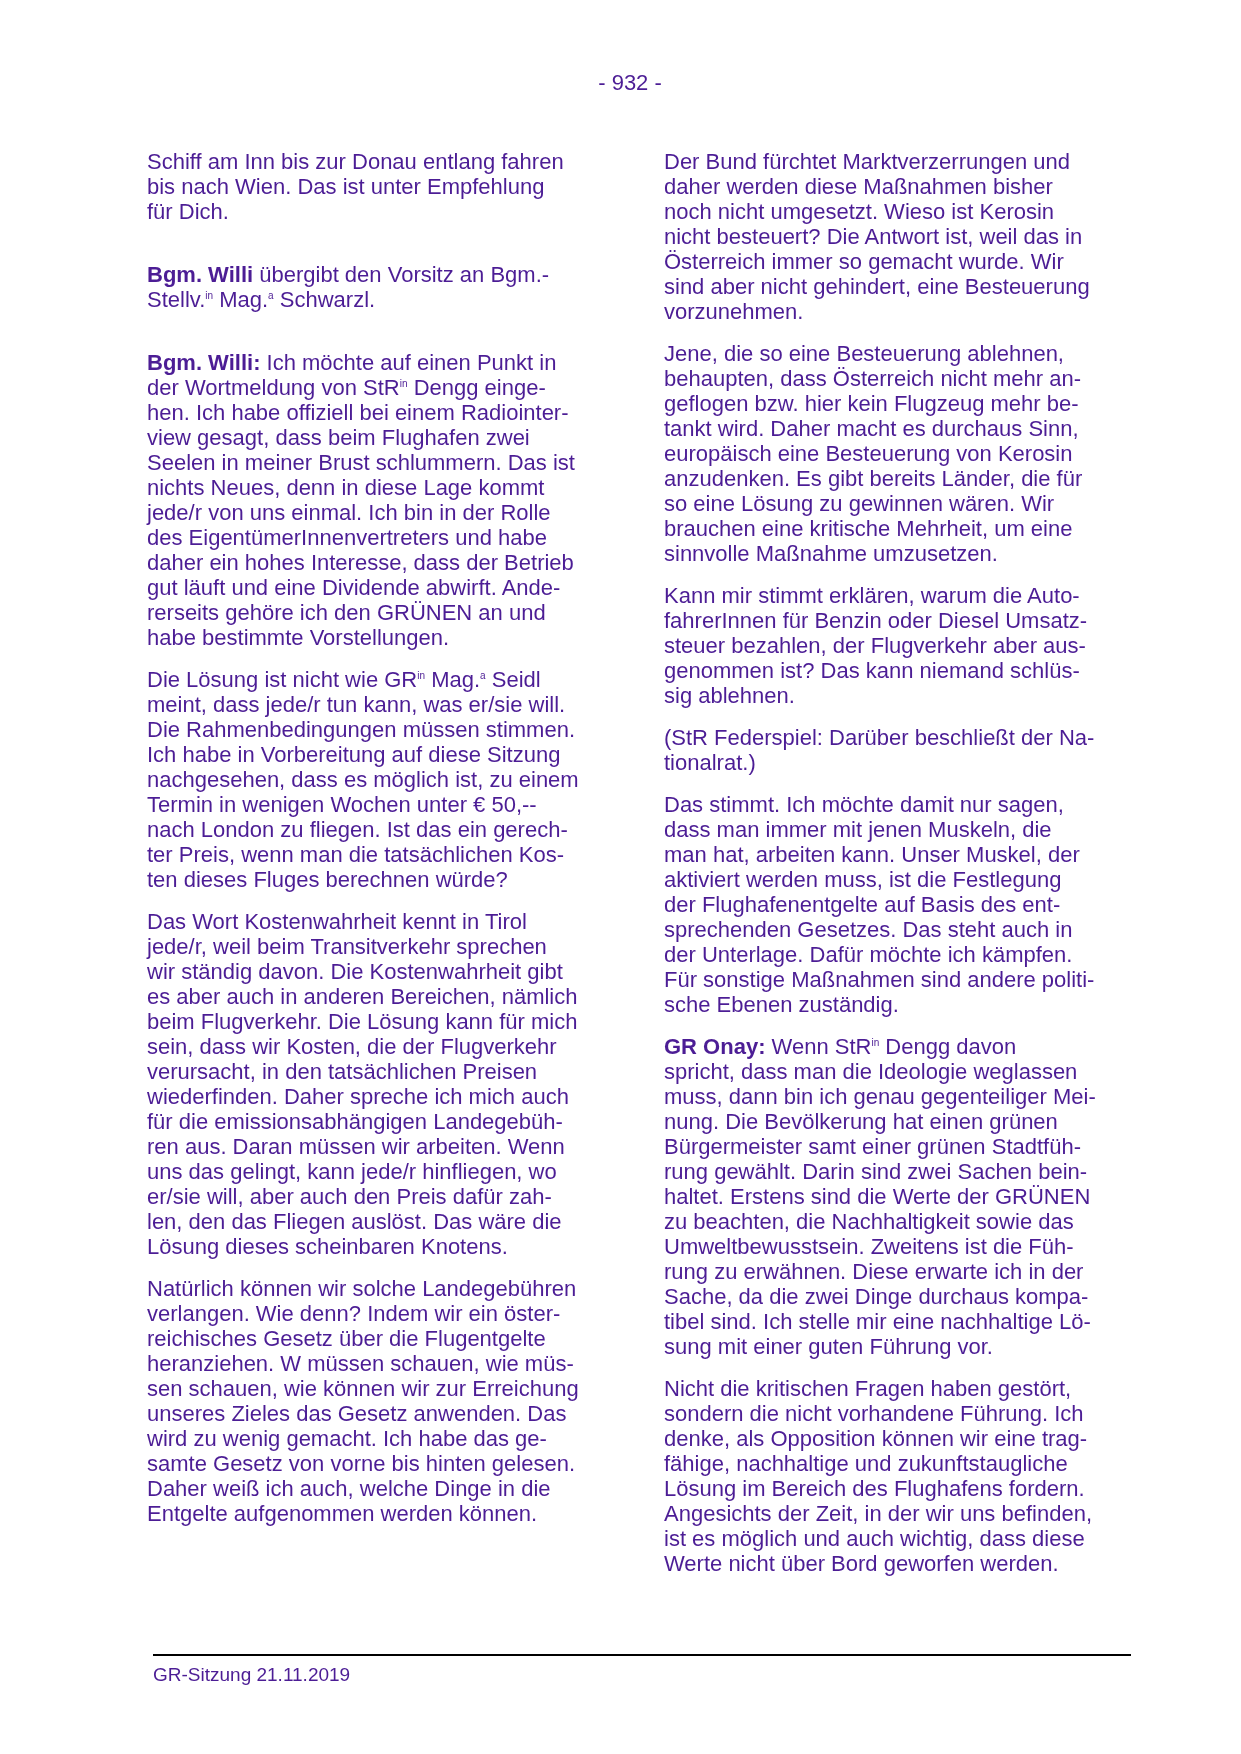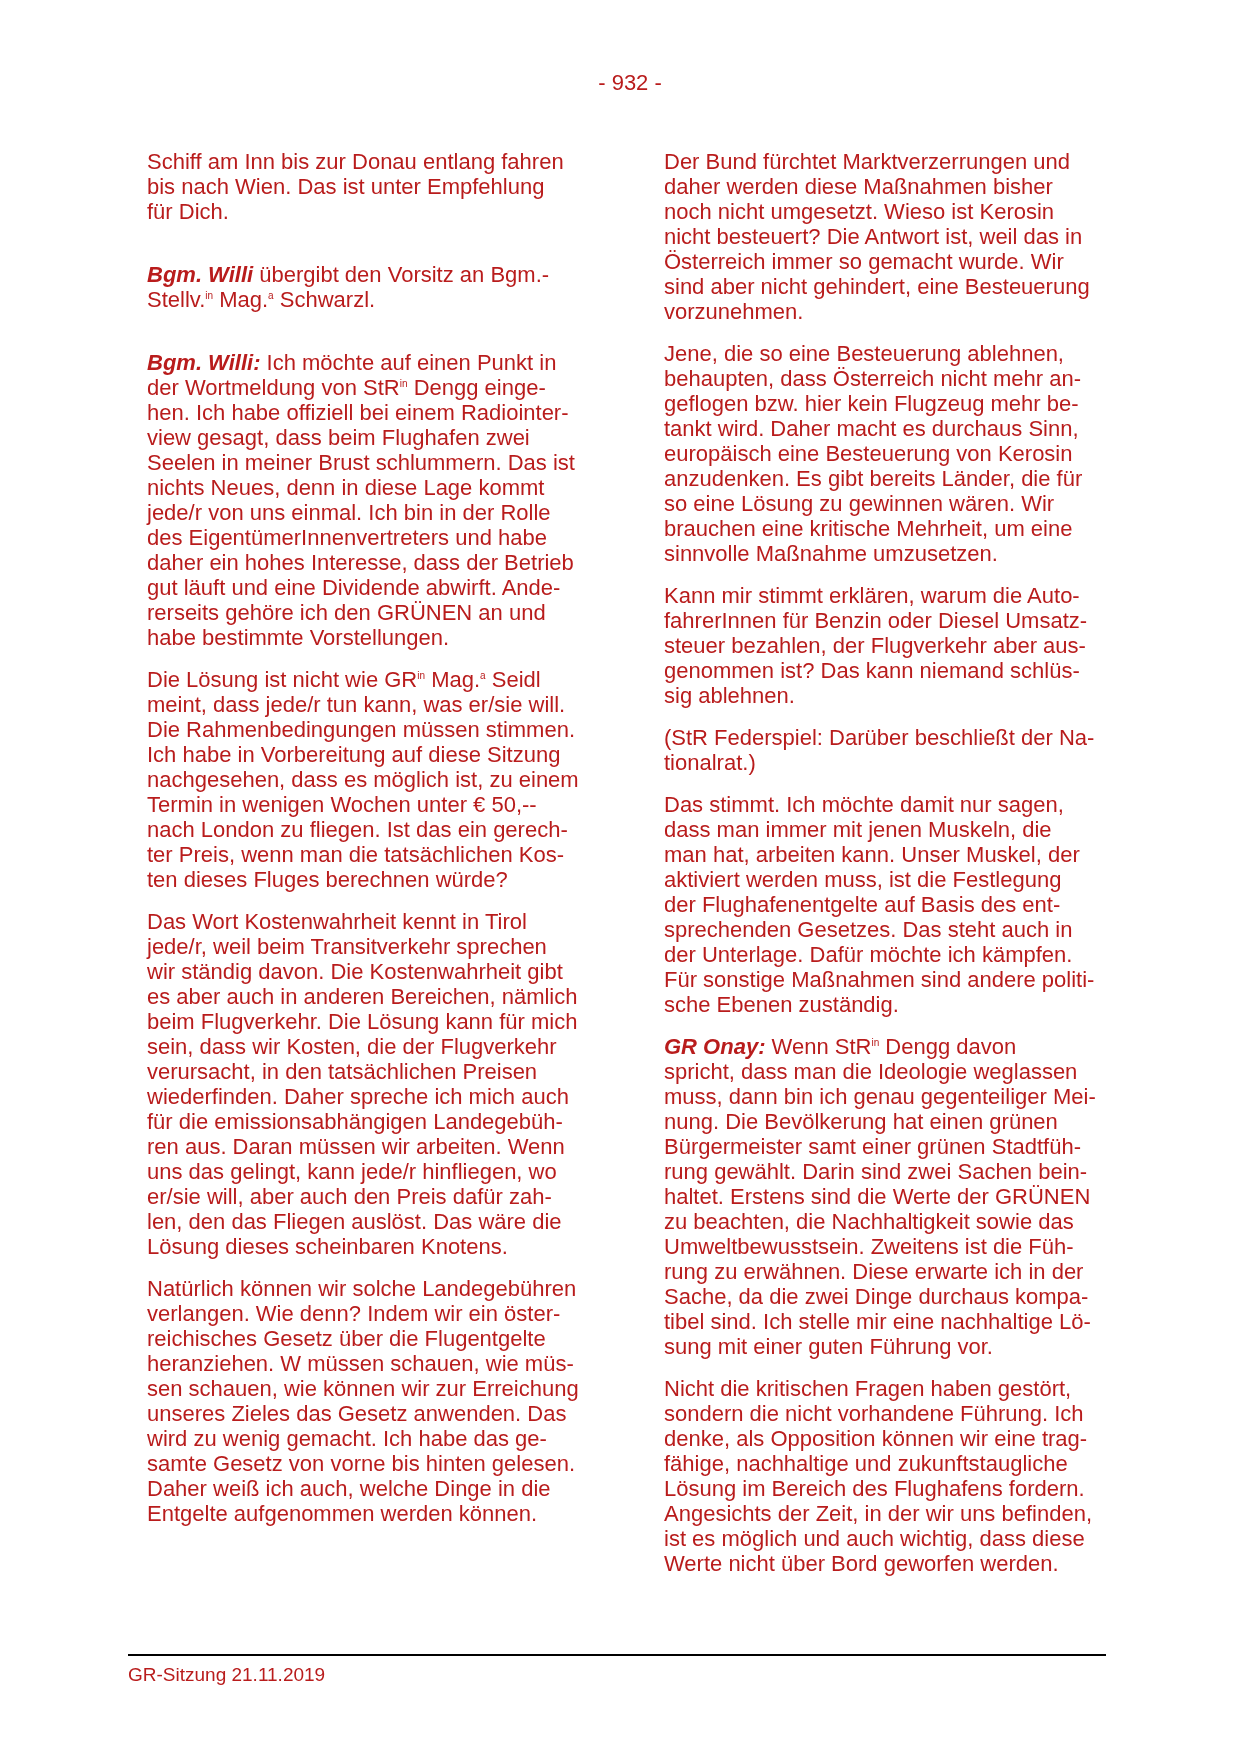--- a/index.html
+++ b/index.html
@@ -3,21 +3,21 @@
 <meta charset="utf-8">
 <title>GR-Sitzung 21.11.2019 – Seite 932</title>
 <style>
   html,body{margin:0;padding:0;background:#e8e8e8;}
   .page{
     position:relative;
     width:1241px;height:1754px;
     margin:0 auto;
     background:#ffffff;
     font-family:"Liberation Sans",sans-serif;
-    color:#b91c1c;
+    color:#4c1d95;
     overflow:hidden;
   }
   .page-number{
     position:absolute;
     top:70px;left:147px;width:966px;
     text-align:center;
     font-size:22px;line-height:25px;
   }
   .content{
     position:absolute;
@@ -27,25 +27,25 @@
   .column{
     width:455px;
     font-size:22px;
     line-height:25px;
   }
   .para{
     margin:0 0 17px 0;
     white-space:nowrap;
   }
   .para.gap-large{margin-top:38px;}
-  .seg.b{font-weight:bold;font-style:italic;}
+  .seg.b{font-weight:bold;}
   .seg.sup{vertical-align:super;font-size:10px;line-height:0;}
   .footer{
     position:absolute;
-    left:128px;top:1654px;width:978px;
+    left:153px;top:1654px;width:978px;
     border-top:2px solid #000;
     padding-top:7px;
     font-size:19px;line-height:23px;
   }
 </style>
 </head>
 <body>
 
 <div class="page">
 

